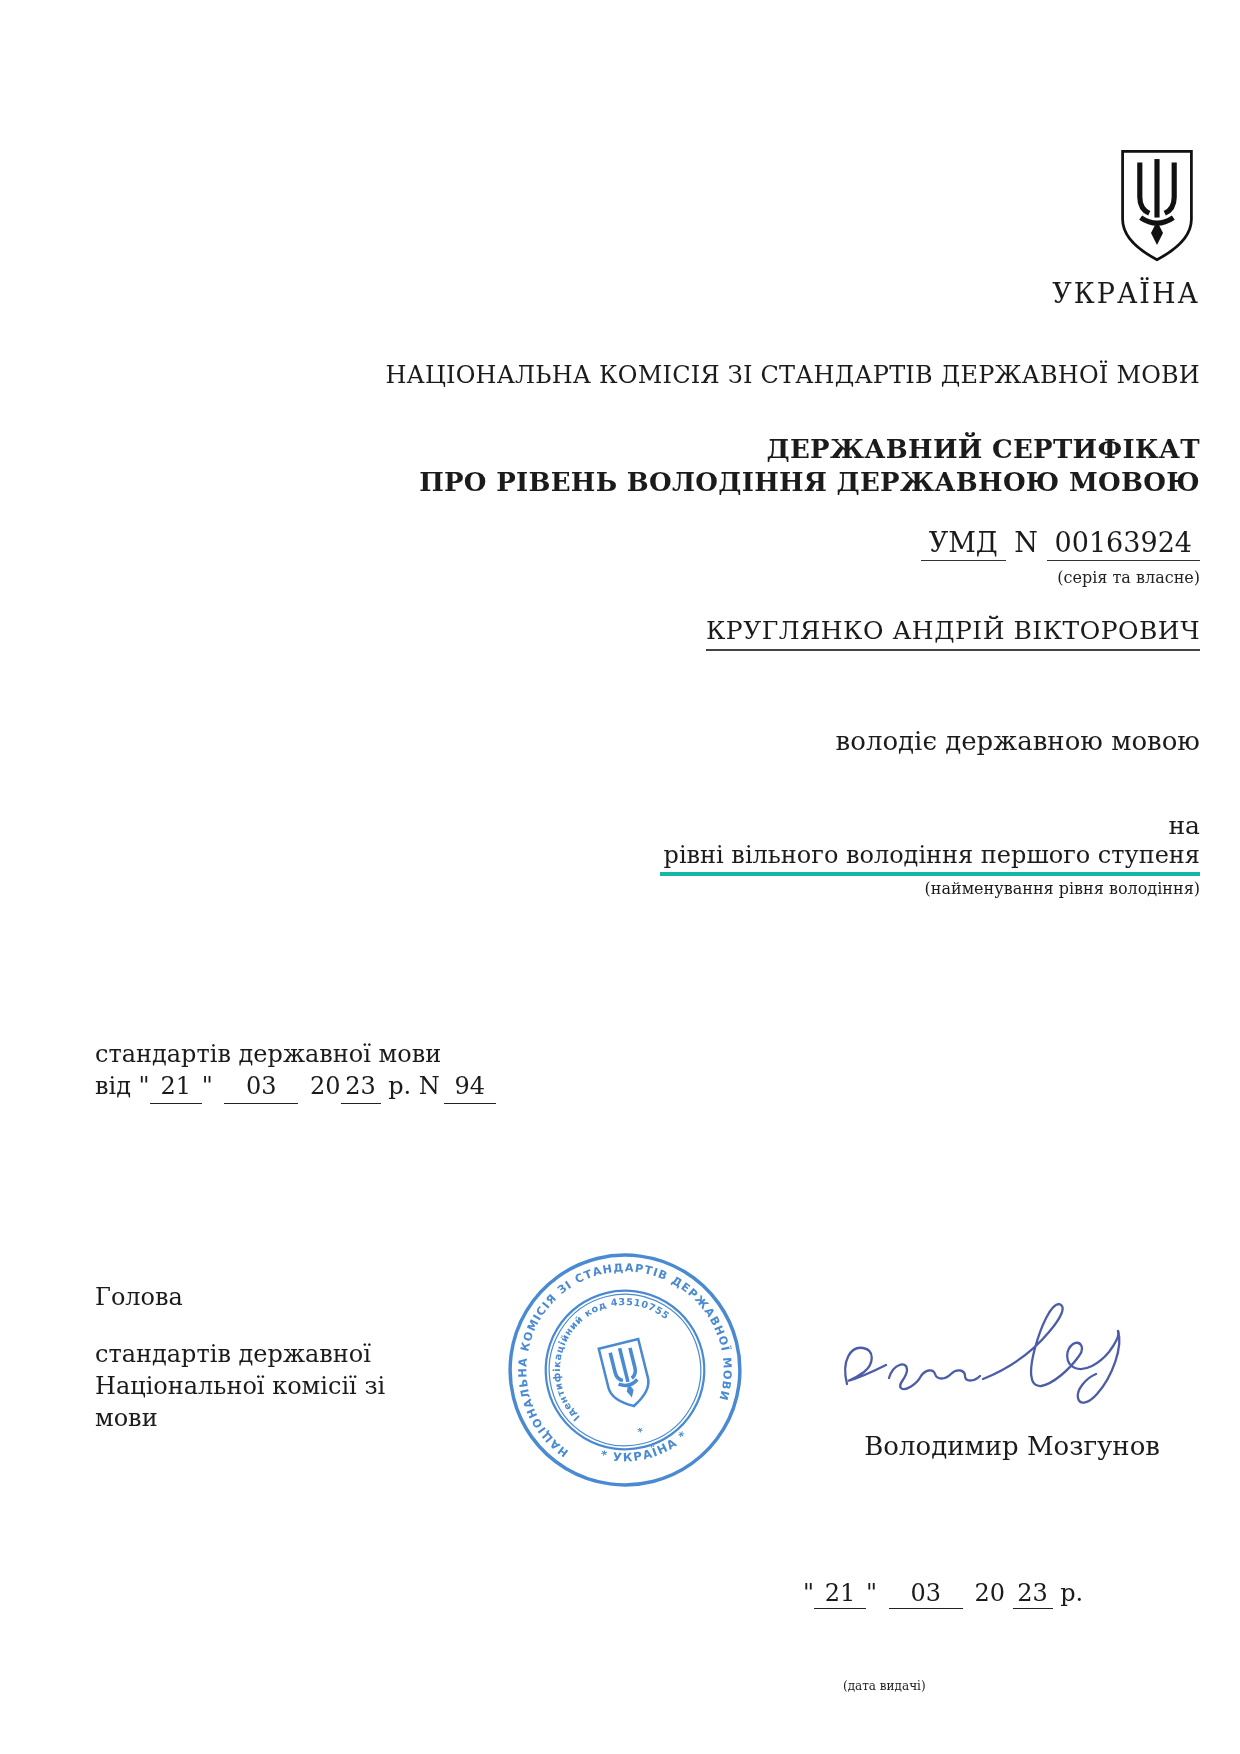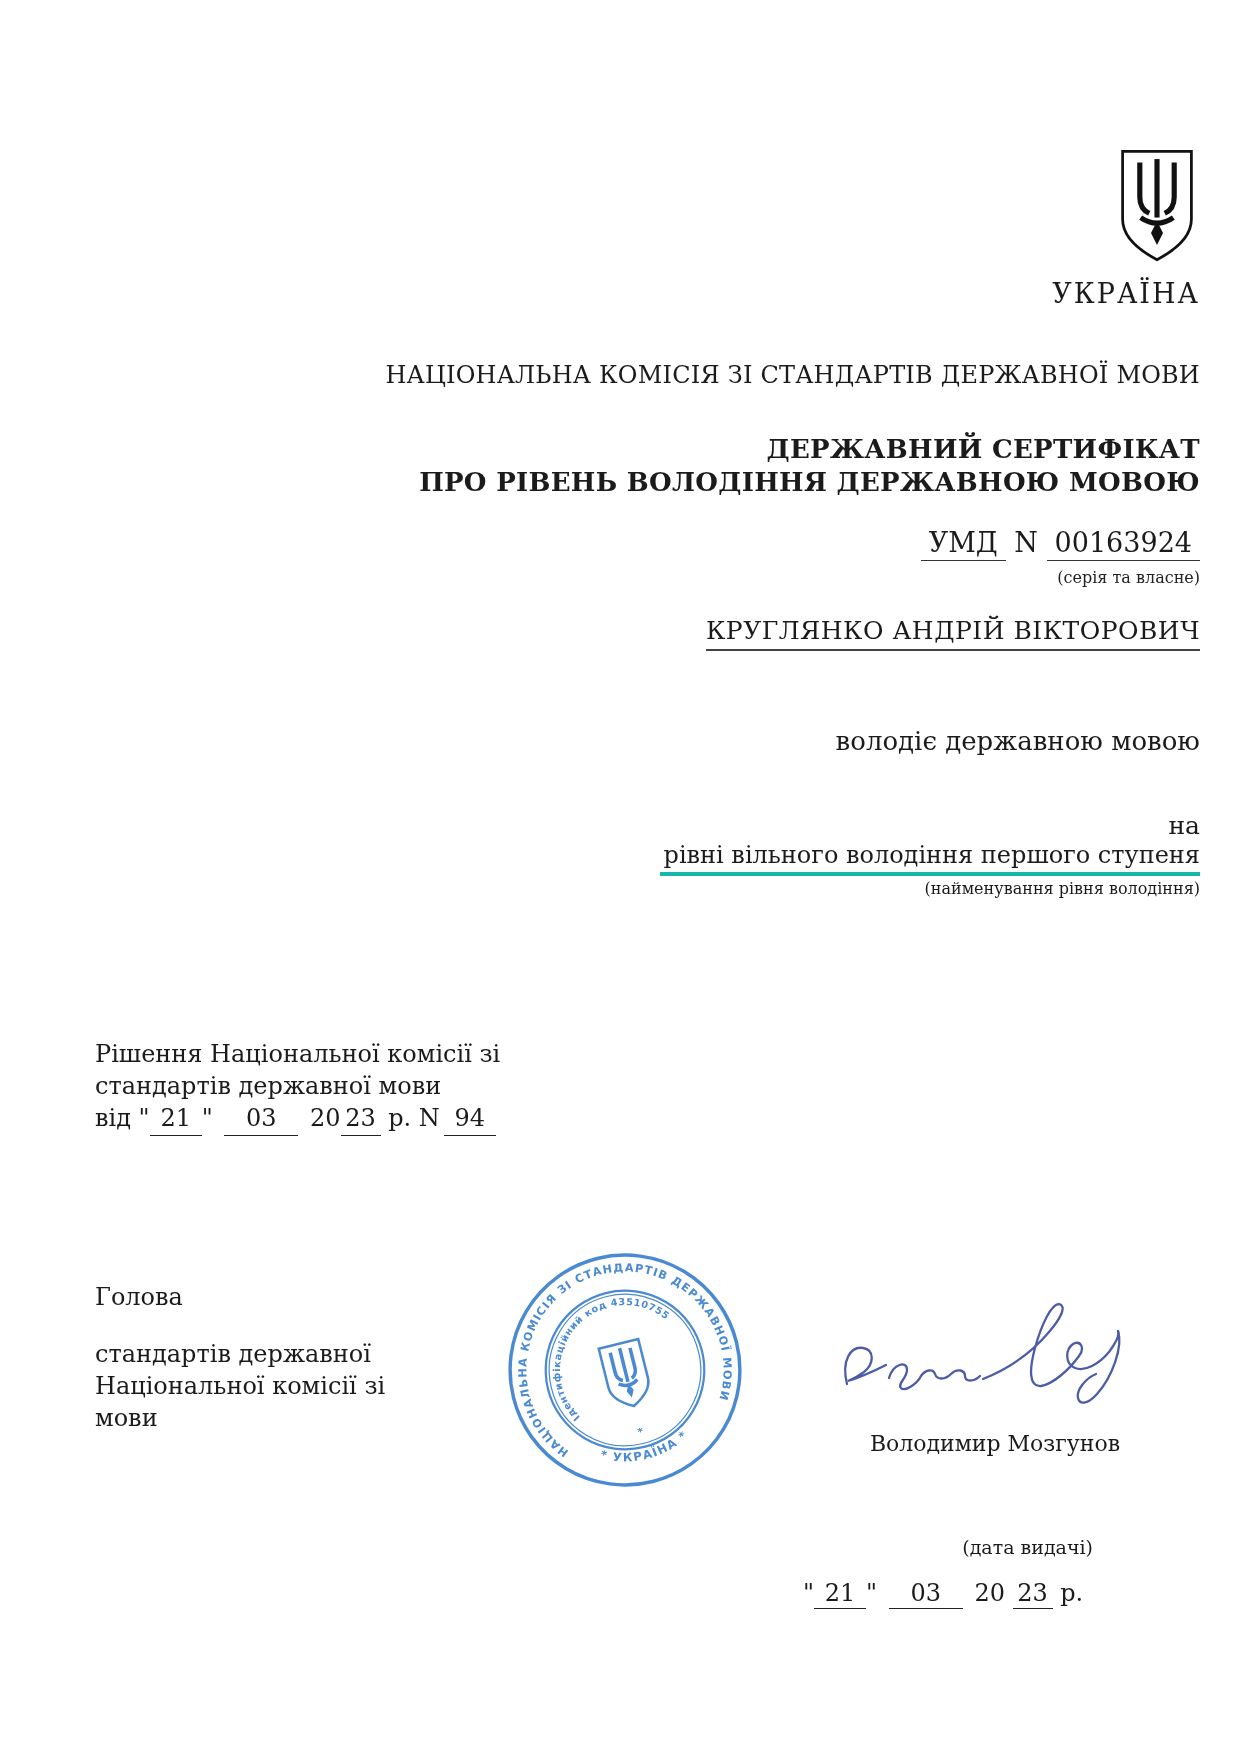--- a/index.html
+++ b/index.html
@@ -32,24 +32,24 @@
   .fill-day{min-width:52px;}
   .fill-month{min-width:74px;margin:0 4px;}
   .fill-year{min-width:40px;}
   .fill-num{min-width:52px;margin-left:4px;}
 
   .golova{top:1283px;left:95px;font-size:24px;text-align:left;}
   .org{top:1338px;left:95px;width:330px;font-size:24px;line-height:32px;text-align:left;}
 
   .seal{top:1248px;left:503px;width:244px;height:244px;transform:rotate(-14deg);}
   .sig{top:1298px;left:833px;width:312px;height:130px;}
-  .signer{top:1431px;left:830px;width:330px;font-size:22px;text-align:center;}
+  .signer{top:1431px;left:830px;width:330px;font-size:26px;text-align:right;}
 
   .issue-date{top:1579px;left:803px;width:380px;font-size:24px;text-align:left;}
-  .issue-caption{top:1536px;left:843px;width:250px;font-size:19px;text-align:right;}
+  .issue-caption{top:1679px;left:843px;width:250px;font-size:12px;text-align:left;}
 </style>
 </head>
 <body>
 
 <div class="page">
 
   <div class="abs center-col" style="top:148px;">
     <svg width="86" height="115" viewBox="0 0 100 132">
       <path d="M10,3 H90 V82 Q90,108 50,129 Q10,108 10,82 Z" fill="none" stroke="#111" stroke-width="3.2"></path>
       <g fill="none" stroke="#111" stroke-width="6">
@@ -81,21 +81,20 @@
   </div>
 
   <div class="abs center-col statement">володіє державною мовою</div>
   <div class="abs center-col na">на</div>
   <div class="abs center-col level-wrap">
     <span class="level-line">рівні вільного володіння першого ступеня</span>
   </div>
   <div class="abs center-col level-caption">(найменування рівня володіння)</div>
 
   <div class="abs decision">
-    <div>Рішення Національної комісії зі</div>
     <div>стандартів державної мови</div>
     <div>
       <span>від</span>
       <span>"</span><span class="fill fill-day">21</span><span>"</span>
       <span class="fill fill-month">03</span>
       <span>20</span><span class="fill fill-year">23</span>
       <span>р.</span>
       <span>N</span><span class="fill fill-num">94</span>
     </div>
   </div>

